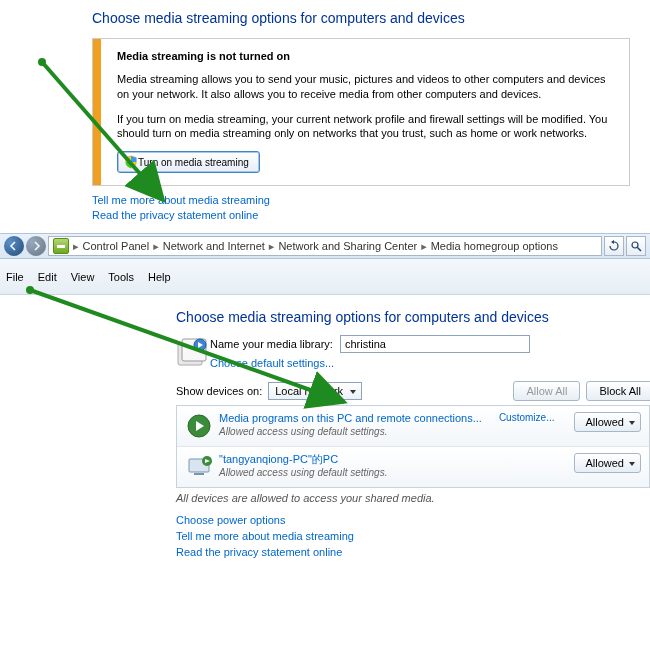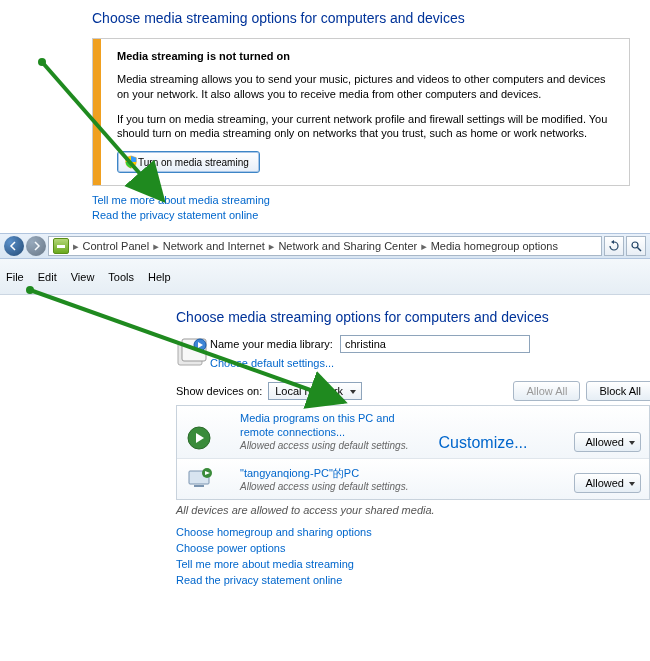--- a/index.html
+++ b/index.html
@@ -162,31 +162,31 @@
     border-radius: 3px;
     font-size: 11px;
     cursor: pointer;
   }
   .std-btn.disabled { color: #999; }
   .device-list {
     margin: 4px 0 4px 176px;
     border: 1px solid #c8d2dc;
   }
   .device-item {
-    display: flex; align-items: flex-end;
-    padding: 6px 8px; gap: 27px;
+    display: flex; align-items: flex-start;
+    padding: 6px 8px; gap: 6px;
     border-top: 1px solid #e0e6ec;
     background: linear-gradient(#ffffff, #f2f6fa);
   }
   .device-item:first-child { border-top: none; }
   .dev-icon { width: 28px; height: 28px; flex: 0 0 28px; position: relative; }
   .dev-text { flex: 1; line-height: 1.25; }
   .dev-title { color: #0066cc; cursor: pointer; }
   .dev-sub { color: #666; font-style: italic; font-size: 10px; }
-  .dev-customize { color: #0066cc; cursor: pointer; margin-right: 20px; font-size: 16px; }
+  .dev-customize { color: #0066cc; cursor: pointer; margin-right: 14px; font-size: 10px; }
   .pill-btn {
     border: 1px solid #a8b7c7;
     background: linear-gradient(#fff,#e6eef5);
     padding: 3px 16px 3px 10px;
     border-radius: 3px;
     font-size: 11px;
     cursor: pointer;
     position: relative;
   }
   .pill-btn::after{
@@ -336,21 +336,20 @@
         <div class="dev-title">"tangyanqiong-PC"的PC</div>
         <div class="dev-sub">Allowed access using default settings.</div>
       </div>
       <span class="pill-btn">Allowed</span>
     </div>
   </div>
 
   <div class="allowed-status">All devices are allowed to access your shared media.</div>
 
   <div class="bottom-links">
-    <div class="link">Choose homegroup and sharing options</div>
     <div class="link">Choose power options</div>
     <div class="link">Tell me more about media streaming</div>
     <div class="link">Read the privacy statement online</div>
   </div>
 </div>
 
 <svg class="overlay">
   <defs>
     <marker id="ah" markerWidth="12" markerHeight="12" refX="9" refY="5" orient="auto">
       <path d="M0 0 L10 5 L0 10 Z" fill="#1f8a1f"></path>

